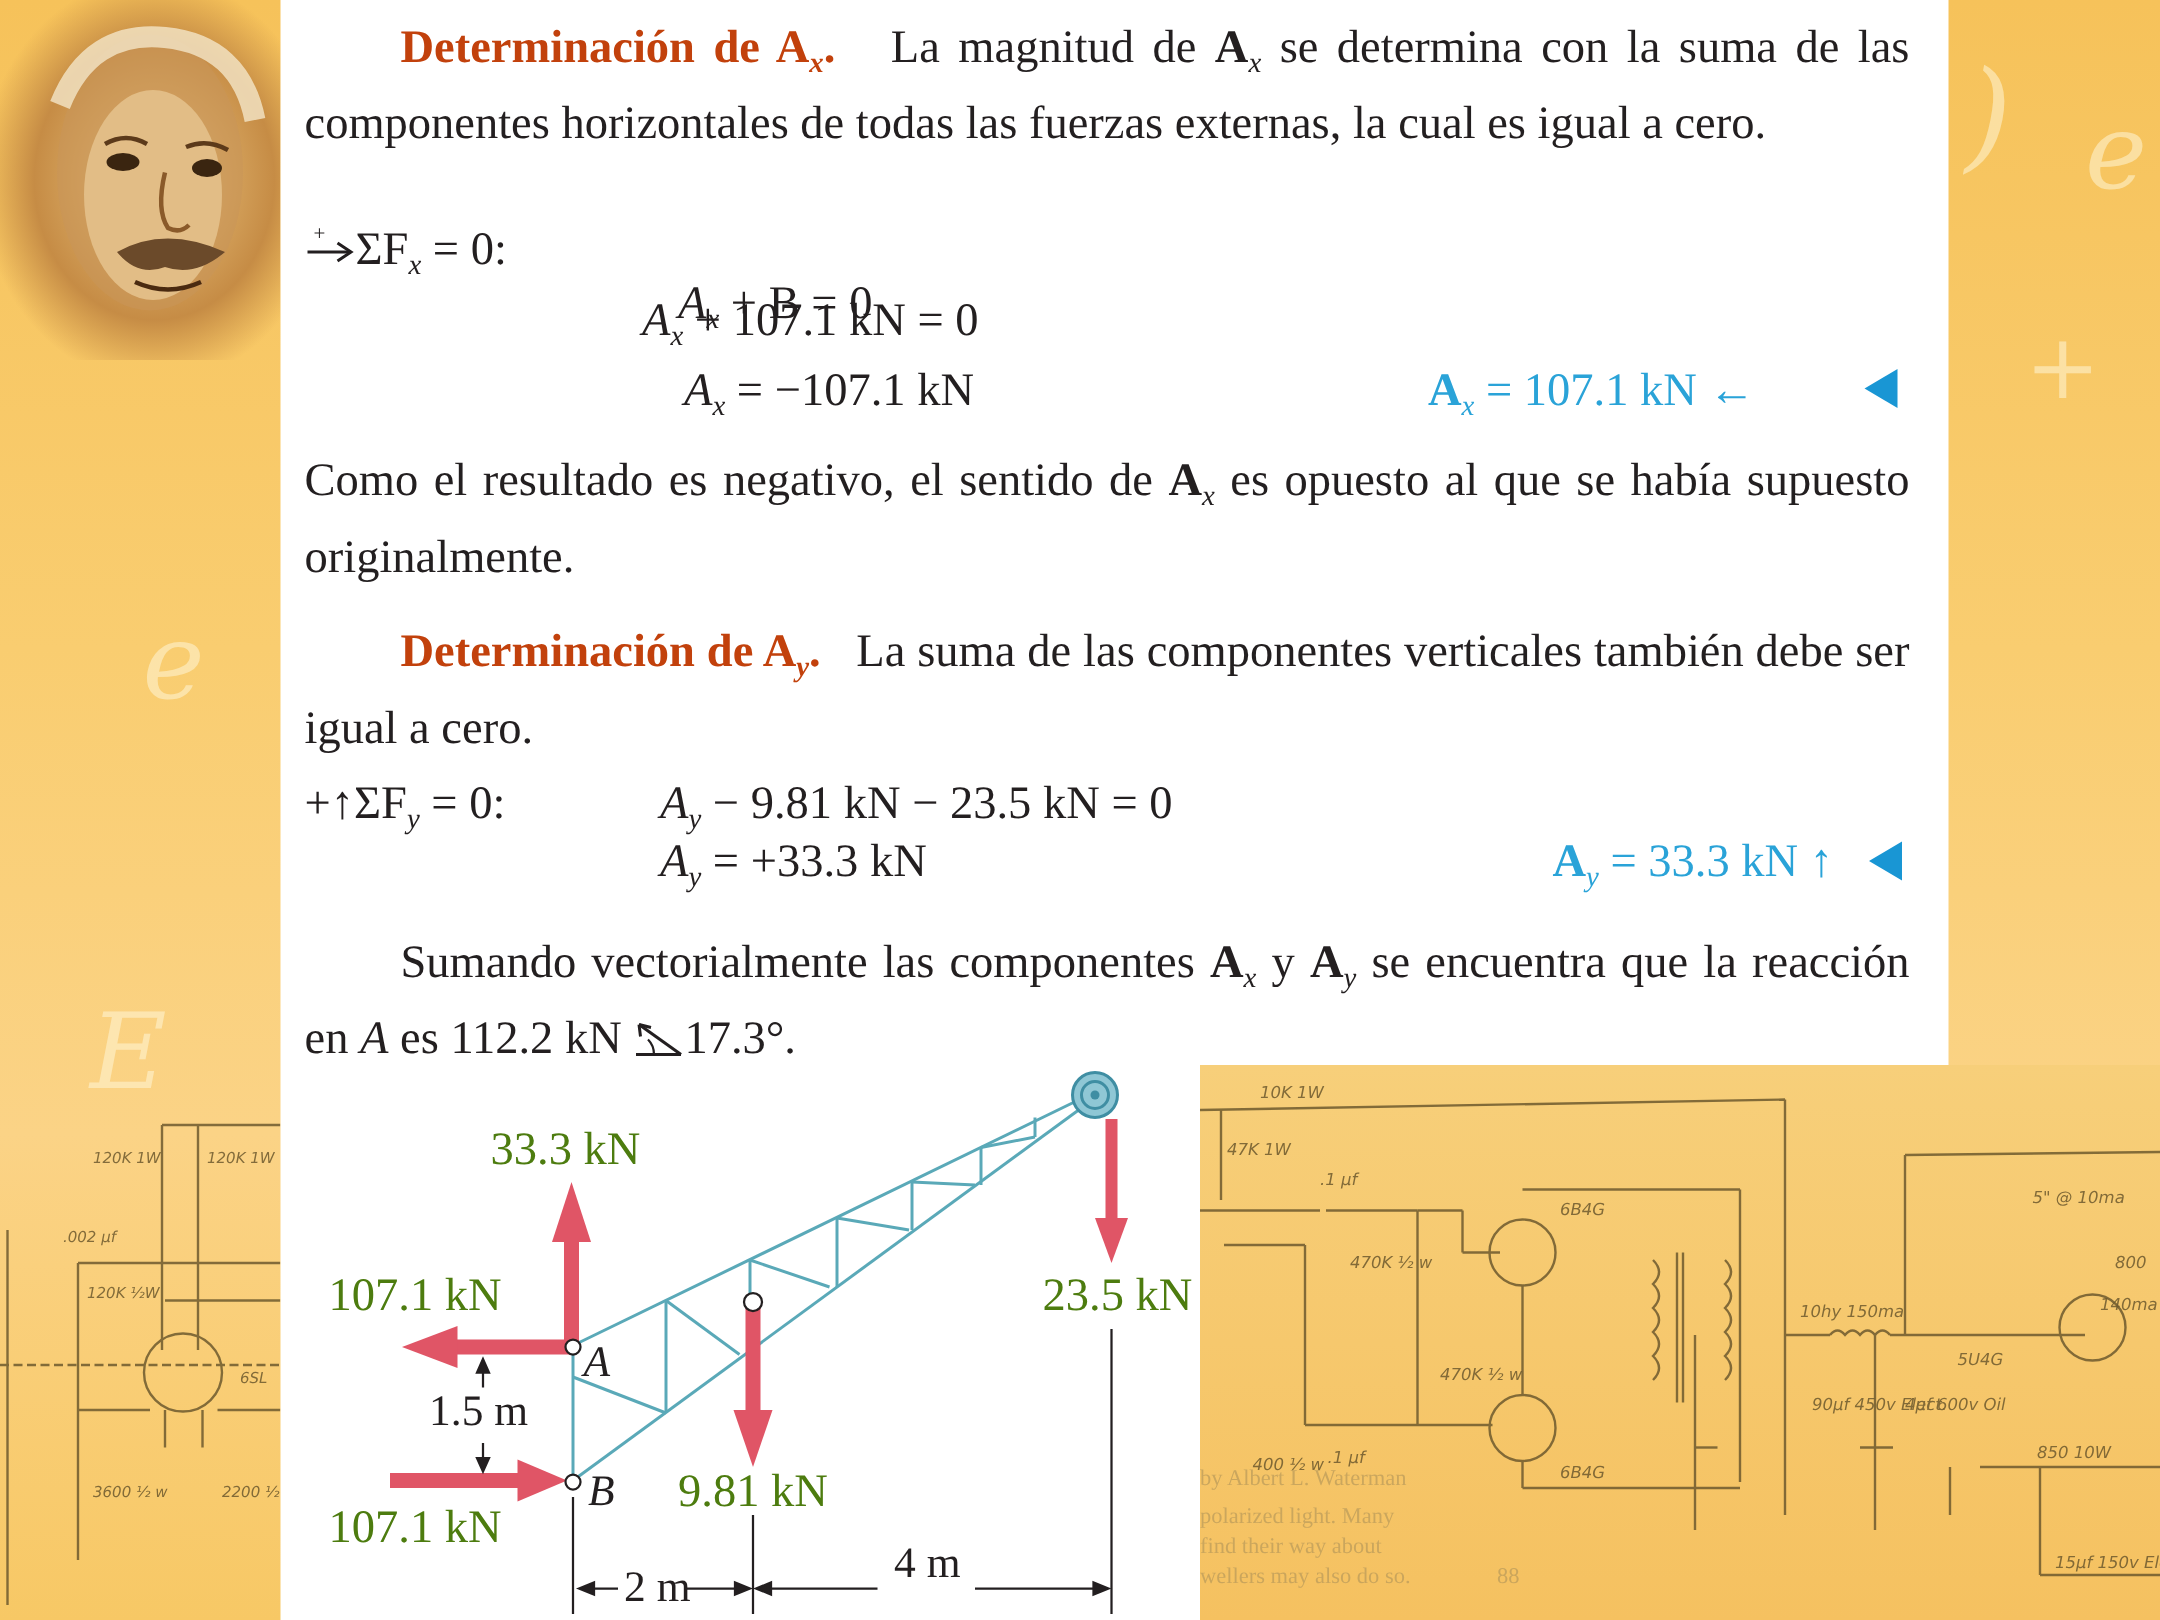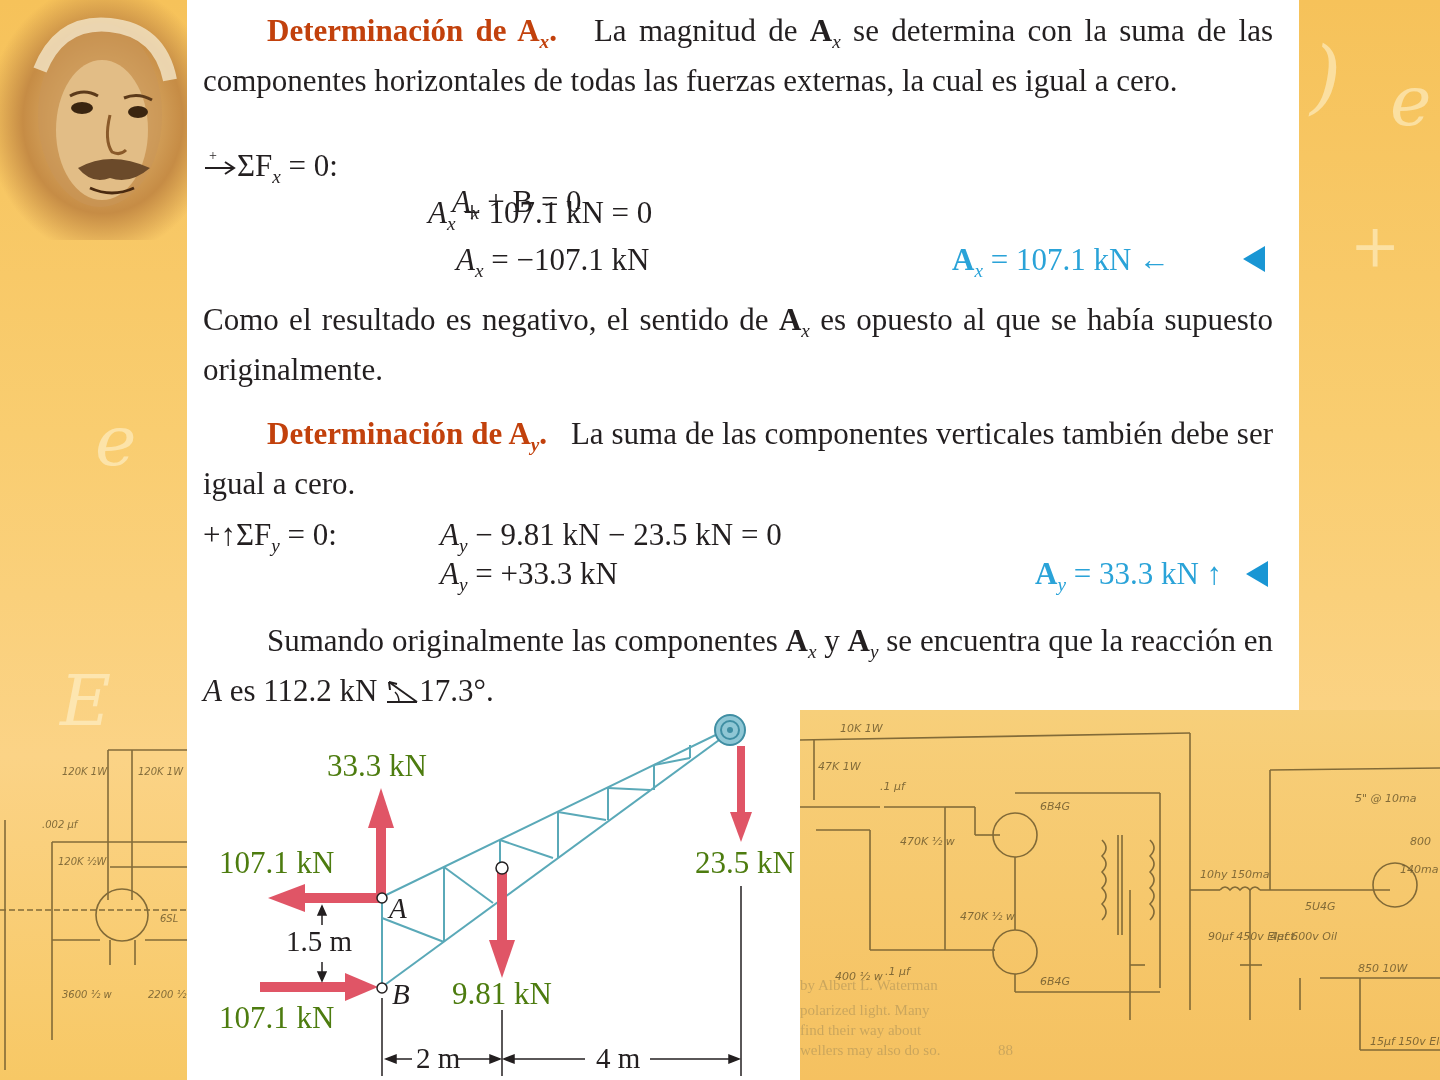--- a/index.html
+++ b/index.html
@@ -92,21 +92,21 @@
   <span class="indent"></span><span class="heading"><span>Determinación de A</span><span class="sub">y</span><span>.</span></span>&nbsp;&nbsp;&nbsp;<span>La suma de las componentes verticales también debe ser igual a cero.</span>
 </div>
 
 <div class="eq" style="left:203px;top:517px;"><span>+↑ΣF</span><i><span class="sub">y</span></i><span> = 0:</span></div>
 <div class="eq" style="left:440px;top:517px;"><i>A</i><span class="sub">y</span><span> − 9.81 kN − 23.5 kN = 0</span></div>
 <div class="eq" style="left:440px;top:556px;"><i>A</i><span class="sub">y</span><span> = +33.3 kN</span></div>
 <div class="result" style="left:988px;top:556px;margin-left:47px;"><span class="bold">A</span><span class="sub">y</span><span> = 33.3 kN ↑</span></div>
 <div class="tri" style="left:1246px;top:561px;"></div>
 
 <div class="para" style="top:621px;">
-  <span class="indent"></span><span>Sumando originalmente las componentes </span><span class="bold">A</span><span class="sub">x</span><span> y </span><span class="bold">A</span><span class="sub">y</span><span> se encuentra que la reacción en </span><i>A</i><span> es 112.2 kN </span><svg width="34" height="26" viewBox="0 0 34 26" style="vertical-align:-3px">
+  <span class="indent"></span><span>Sumando vectorialmente las componentes </span><span class="bold">A</span><span class="sub">x</span><span> y </span><span class="bold">A</span><span class="sub">y</span><span> se encuentra que la reacción en </span><i>A</i><span> es 112.2 kN </span><svg width="34" height="26" viewBox="0 0 34 26" style="vertical-align:-3px">
       <line x1="2" y1="24" x2="32" y2="24" stroke="#231f20" stroke-width="2"></line>
       <line x1="4" y1="4" x2="32" y2="24" stroke="#231f20" stroke-width="2"></line>
       <path d="M4 4 L5 12 M4 4 L12 6" stroke="#231f20" stroke-width="2"></path>
       <path d="M14 24 Q14 18 10 14" stroke="#231f20" stroke-width="1.5" fill="none"></path>
     </svg><span>17.3°.</span>
 </div>
 
 <div class="diagram">
   <svg width="610" height="370" viewBox="0 0 610 370">
 
@@ -174,21 +174,21 @@
   </svg>
   <div class="lbl" style="left:137px;top:38px;">33.3 kN</div>
   <div class="lbl" style="left:29px;top:135px;">107.1 kN</div>
   <div class="lbl" style="left:29px;top:290px;">107.1 kN</div>
   <div class="lbl" style="left:262px;top:266px;">9.81 kN</div>
   <div class="lbl" style="left:505px;top:135px;">23.5 kN</div>
   <div class="lbl-dark" style="left:199px;top:182px;font-style:italic;">A</div>
   <div class="lbl-dark" style="left:202px;top:268px;font-style:italic;">B</div>
   <div class="lbl-dark" style="left:96px;top:215px;">1.5 m</div>
   <div class="lbl-dark" style="left:226px;top:332px;">2 m</div>
-  <div class="lbl-dark" style="left:406px;top:332px;">4 m</div>
+  <div class="lbl-dark" style="left:406px;top:316px;">4 m</div>
 </div>
 
 <div class="circuit circuit-right">
   <svg width="640" height="370" viewBox="0 0 640 370">
     <g stroke="#6e5a2e" stroke-width="1.6" fill="none" opacity="0.85">
       <line x1="0" y1="30" x2="390" y2="23"></line>
       <line x1="390" y1="23" x2="390" y2="300"></line>
       <line x1="14" y1="30" x2="14" y2="90"></line>
       <line x1="0" y1="97" x2="80" y2="97"></line>
       <line x1="84" y1="97" x2="145" y2="97"></line>

